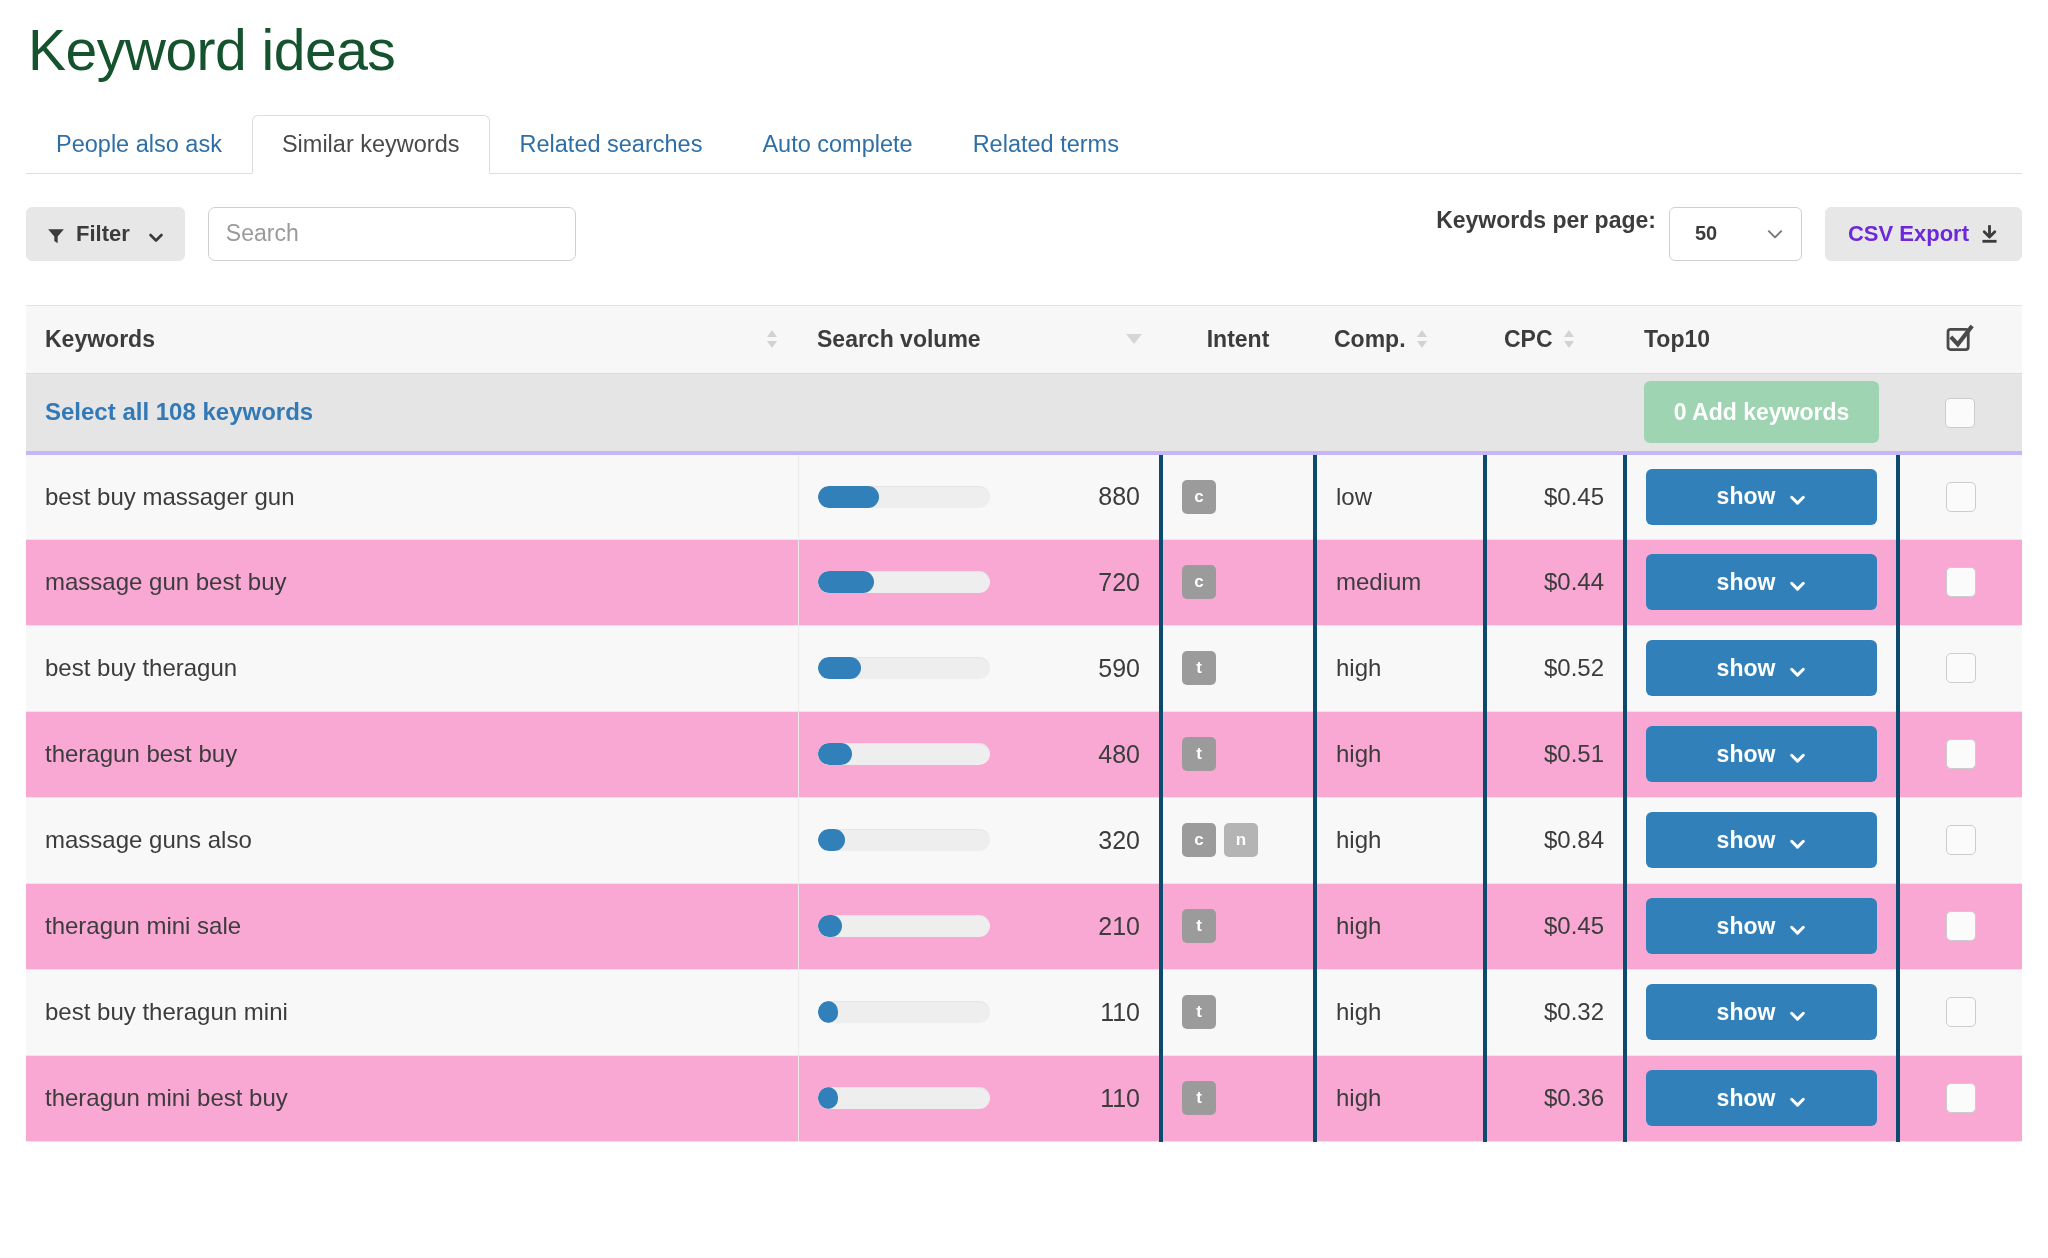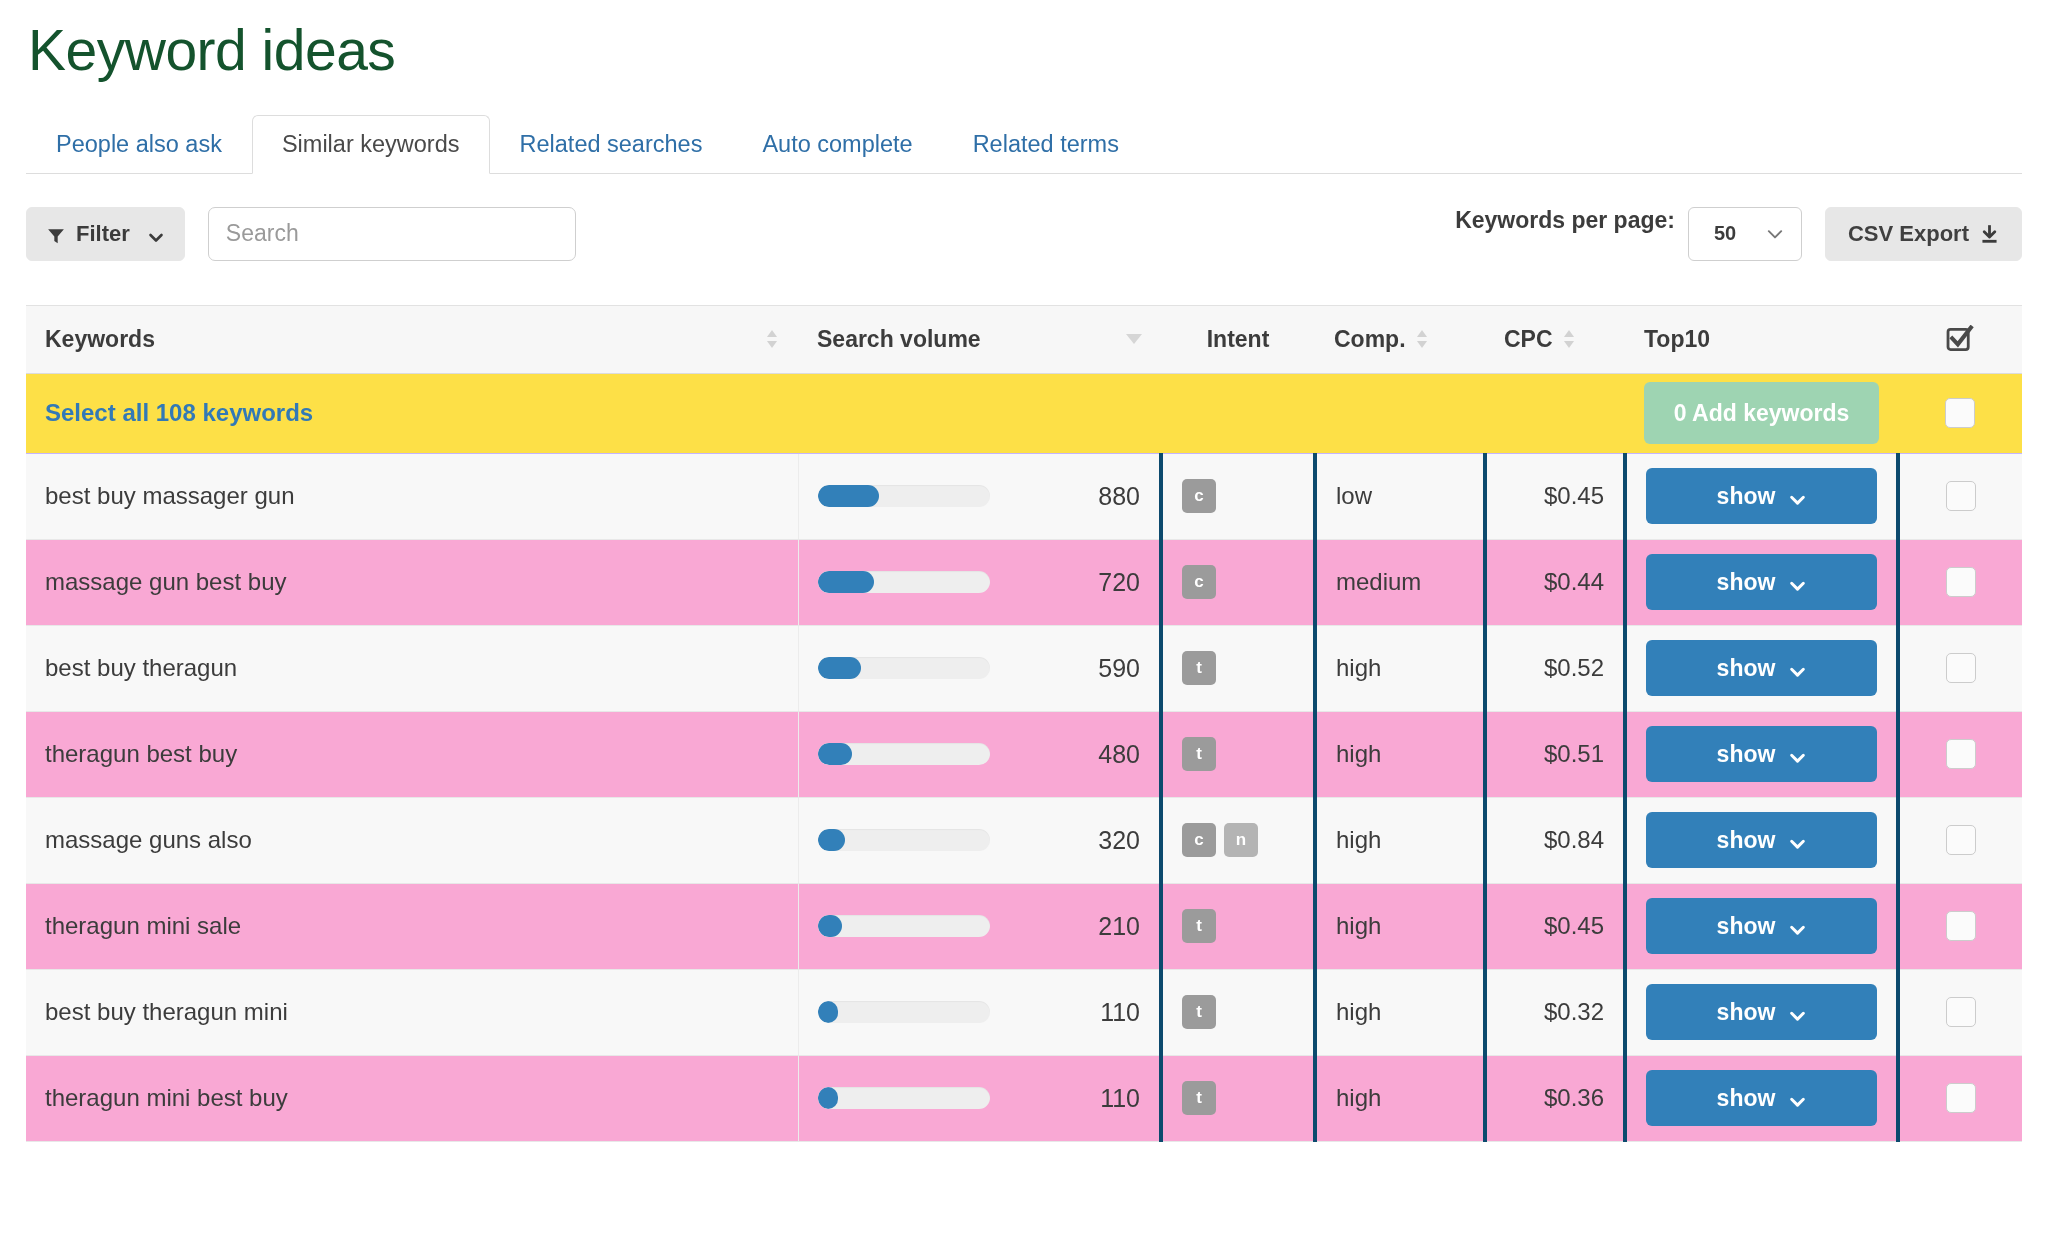--- a/index.html
+++ b/index.html
@@ -104,21 +104,21 @@
   }
   .per-page-label {
     font-size: 23px;
     font-weight: bold;
     color: #3c3c3c;
     margin-right: 13px;
     white-space: nowrap;
   }
   .per-page-select {
     position: relative;
-    width: 114px;
+    width: 133px;
     height: 54px;
     border: 1px solid #cfcfcf;
     border-radius: 6px;
     background: #fff;
     display: flex;
     align-items: center;
     cursor: pointer;
   }
   .per-page-select .val {
     font-size: 20px;
@@ -135,21 +135,21 @@
   }
   .csv-btn {
     margin-left: 23px;
     background: #e7e7e7;
     border: 1px solid #e7e7e7;
     border-radius: 6px;
     height: 54px;
     padding: 0 22px;
     font-size: 22px;
     font-weight: bold;
-    color: #404040;
+    color: #6d28d9;
     display: flex;
     align-items: center;
     gap: 11px;
     cursor: pointer;
     white-space: nowrap;
   }
   .dl-icon { width: 19px; height: 20px; display: inline-block; }
 
   
   table.kw {
@@ -199,23 +199,23 @@
     vertical-align: middle;
   }
   tbody td:last-child { border-right: none; }
   tbody td.kwcell { border-right: 1px solid #ececec; }
   tbody tr.odd td { background: #f8f8f8; }
   tbody tr.even td { background: #f9a8d4; }
 
   
   tr.selectall td {
     height: 80px;
-    border-bottom: 1px solid #c4b5fd;
+    border-bottom: 4px solid #c4b5fd;
     border-right: none;
-    background: #fde047;
+    background: #e5e5e5;
   }
   .selectall-link {
     font-size: 24px;
     font-weight: bold;
     color: #3279b6;
     cursor: pointer;
     white-space: nowrap;
   }
   .add-kw-btn {
     background: #9ed4b2;

